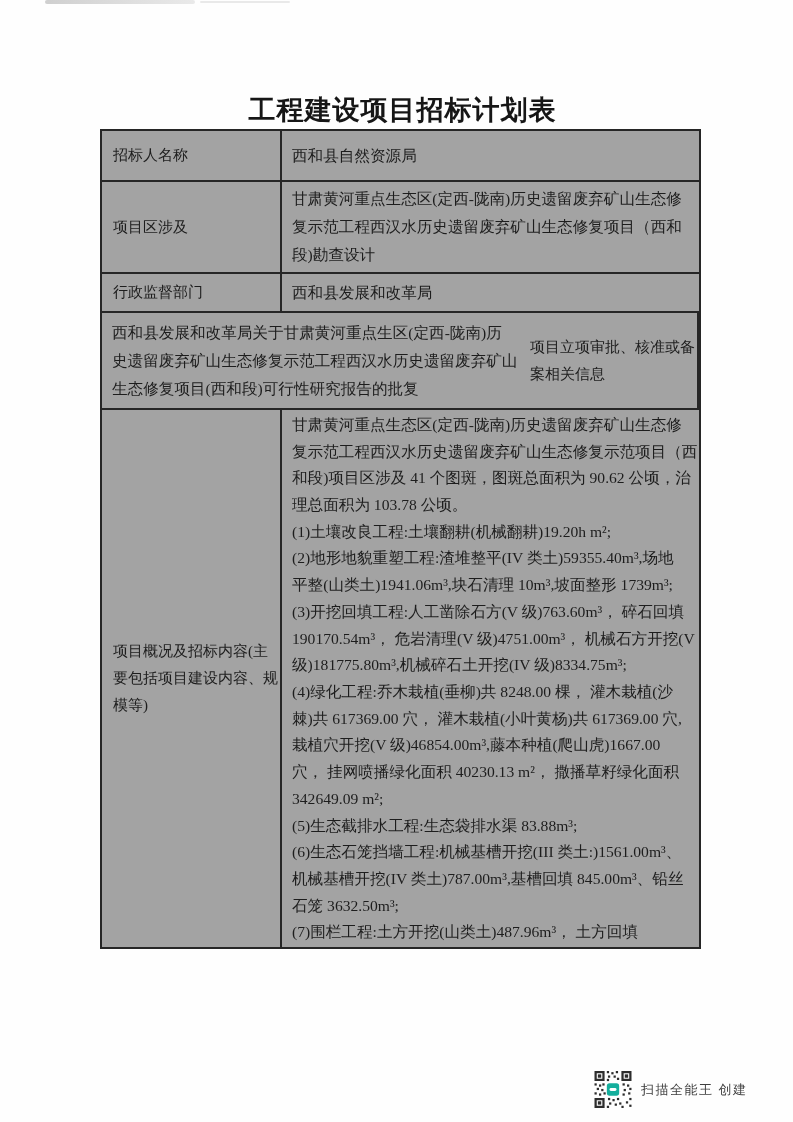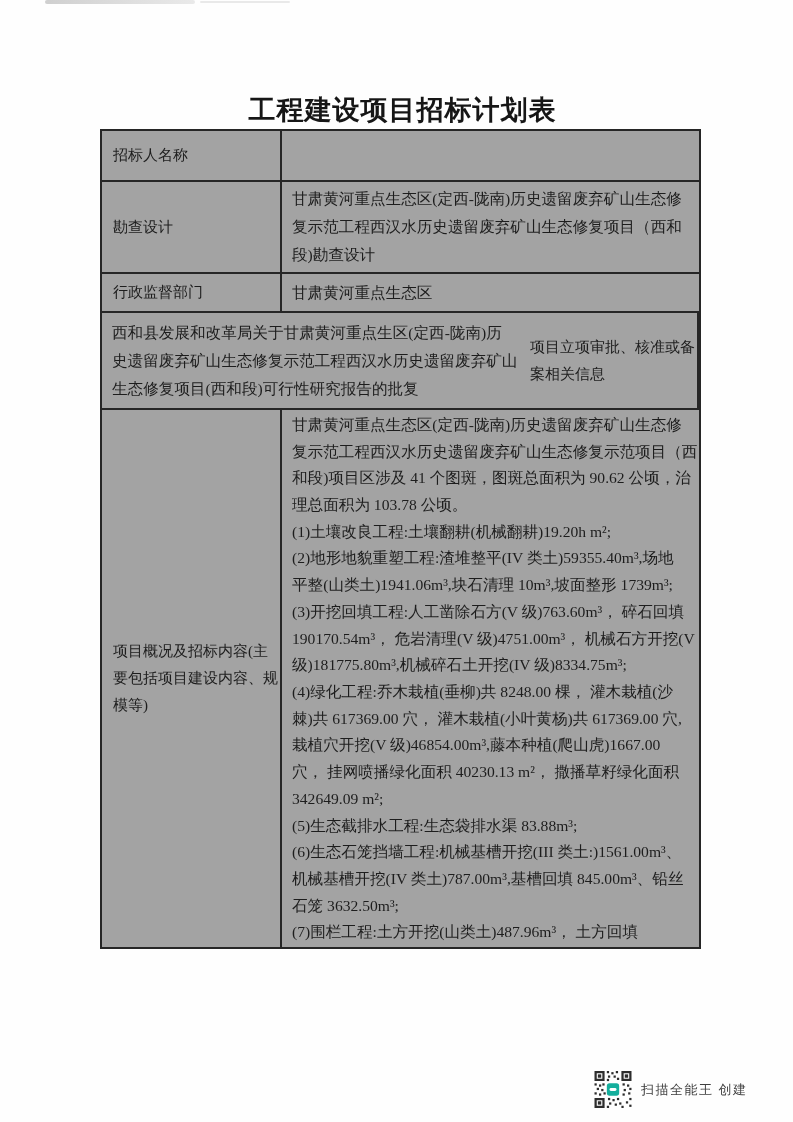--- a/index.html
+++ b/index.html
@@ -75,32 +75,33 @@
 
   <div class="streak-a"></div>
   <div class="streak-b"></div>
 
   <h1 class="doc-title">工程建设项目招标计划表</h1>
 
   <div class="tbl">
 
     <div class="row r1">
       <div class="cell label-cell">招标人名称</div>
+      <div class="cell content-cell">西和县自然资源局</div>
     </div>
 
     <div class="row r2">
-      <div class="cell label-cell">勘查设计</div>
+      <div class="cell label-cell">项目区涉及</div>
       <div class="cell content-cell">甘肃黄河重点生态区(定西-陇南)历史遗留废弃矿山生态修
 复示范工程西汉水历史遗留废弃矿山生态修复项目（西和
 段)勘查设计</div>
     </div>
 
     <div class="row r3">
       <div class="cell label-cell">行政监督部门</div>
-      <div class="cell content-cell">甘肃黄河重点生态区</div>
+      <div class="cell content-cell">西和县发展和改革局</div>
     </div>
 
     <div class="row r4">
       <div class="cell content-cell">西和县发展和改革局关于甘肃黄河重点生区(定西-陇南)历
 史遗留废弃矿山生态修复示范工程西汉水历史遗留废弃矿山
 生态修复项目(西和段)可行性研究报告的批复</div>
       <div class="cell label-cell">项目立项审批、核准或备
 案相关信息</div>
     </div>
 

